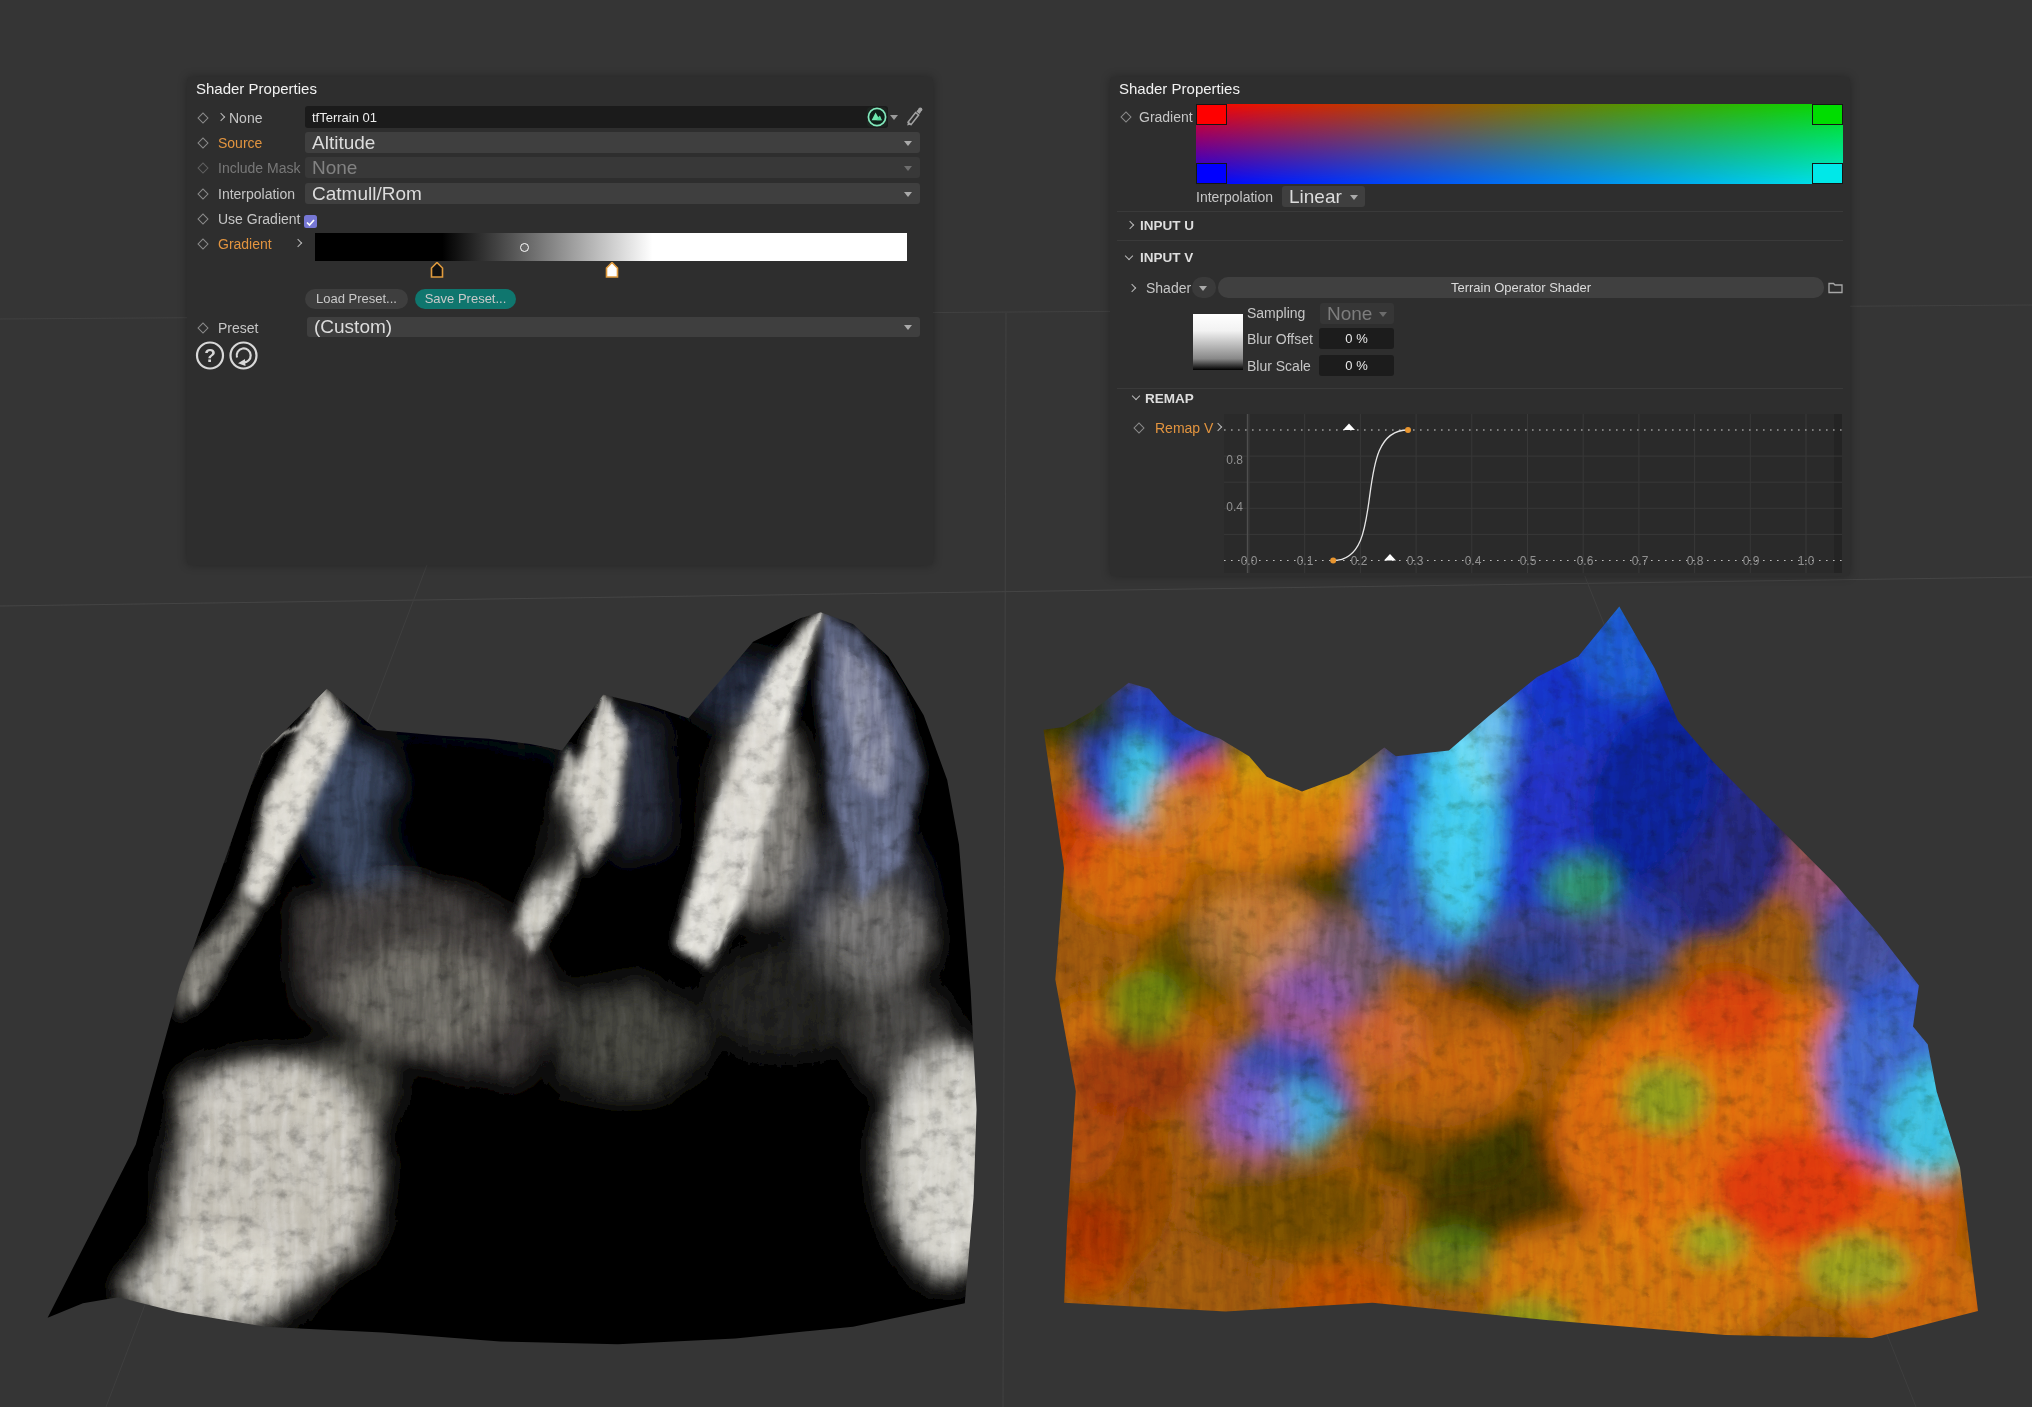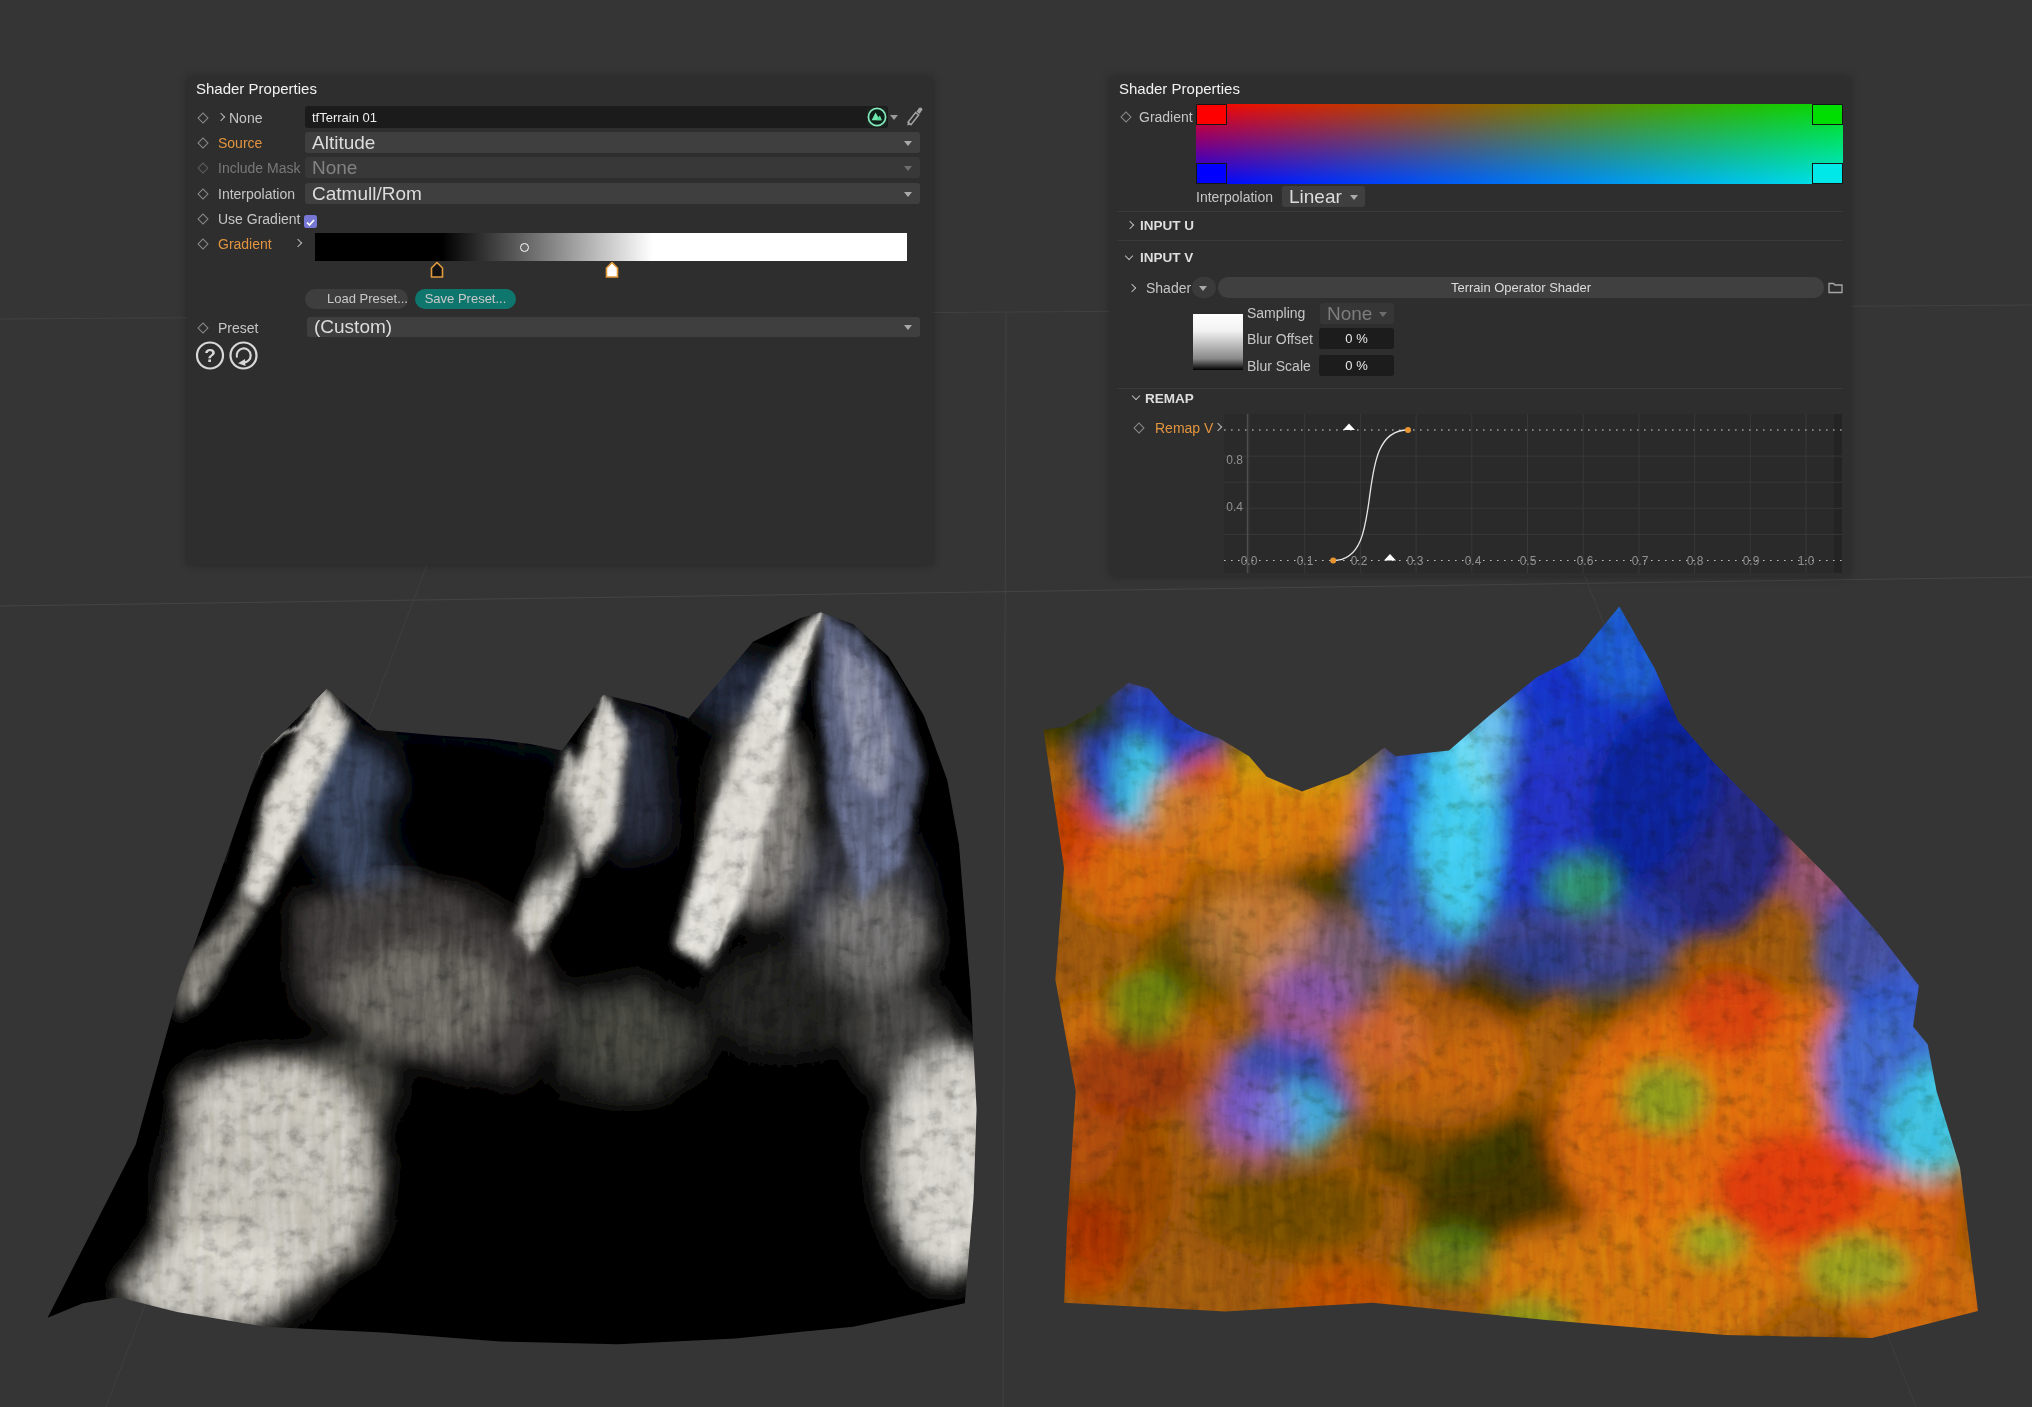--- a/index.html
+++ b/index.html
@@ -274,21 +274,21 @@
     <div class="abs" style="left:205px;top:10px;width:7px;height:7px;border:1.8px solid #fff;border-radius:50%;background:rgba(120,120,120,0.25);"></div>
   </div>
 
   <svg class="abs" style="left:243px;top:185px;" width="14" height="16" viewBox="0 0 14 16">
     <path d="M7 0.5 L12.5 6 L12.5 15 L1.5 15 L1.5 6 Z" fill="#111" stroke="#e09b3e" stroke-width="1.6"></path>
   </svg>
   <svg class="abs" style="left:418px;top:185px;" width="14" height="16" viewBox="0 0 14 16">
     <path d="M7 0.5 L12.5 6 L12.5 15 L1.5 15 L1.5 6 Z" fill="#fff" stroke="#e09b3e" stroke-width="1.6"></path>
   </svg>
 
-  <div class="abs" style="left:118px;top:212px;width:103px;height:20px;background:#3e3e3e;border-radius:10px;color:#c9c9c9;font-size:13px;text-align:right;line-height:20px;">Load Preset...</div>
+  <div class="abs" style="left:118px;top:212px;width:103px;height:20px;background:#3e3e3e;border-radius:10px;color:#c9c9c9;font-size:13px;text-align:center;line-height:20px;">Load Preset...</div>
   <div class="abs" style="left:228px;top:212px;width:101px;height:20px;background:#0f766e;border-radius:10px;color:#c9c9c9;font-size:13px;text-align:center;line-height:20px;">Save Preset...</div>
 
   <div class="diam" style="left:12px;top:247px;"></div>
   <div class="lbl" style="left:31px;top:244px;">Preset</div>
   <div class="fld" style="left:120px;top:240px;width:613px;height:20px;">
       <span class="tx">(Custom)</span>
       <span class="darr" style="right:8px;"></span>
     </div>
 
   <svg class="abs" style="left:8px;top:263px;" width="64" height="31" viewBox="0 0 64 31">

